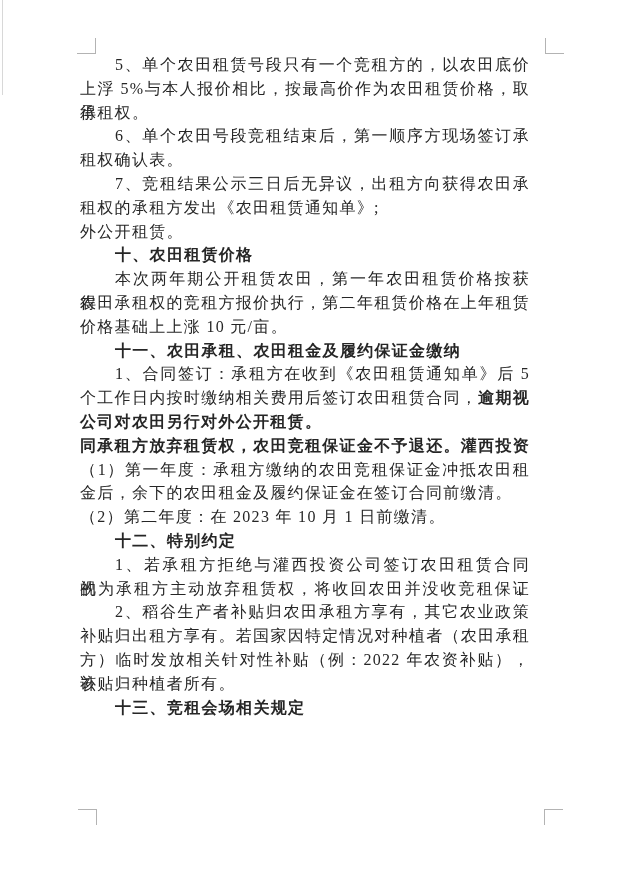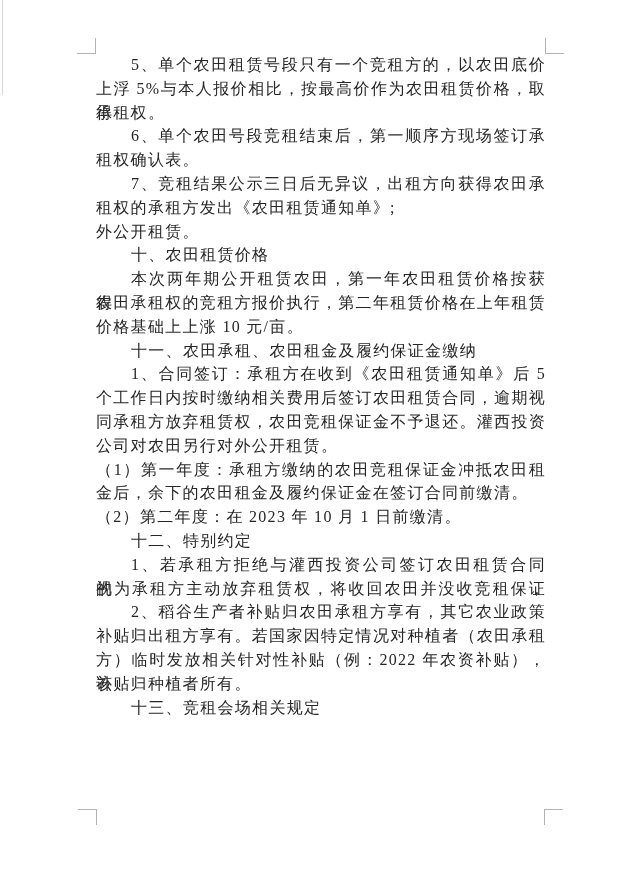--- a/index.html
+++ b/index.html
@@ -30,21 +30,21 @@
     width: 18px;
     height: 15px;
   }
   .mark.tl { left: 77px;  top: 38px;  border-right: 1px solid #b3b3b3; border-bottom: 1px solid #b3b3b3; }
   .mark.tr { left: 545px; top: 38px;  border-left: 1px solid #b3b3b3;  border-bottom: 1px solid #b3b3b3; }
   .mark.bl { left: 78px;  top: 809px; border-right: 1px solid #b3b3b3; border-top: 1px solid #b3b3b3; }
   .mark.br { left: 544px; top: 809px; border-left: 1px solid #b3b3b3;  border-top: 1px solid #b3b3b3; }
 
   .text-area {
     position: absolute;
-    left: 96px;
+    left: 80px;
     top: 53px;
     width: 450px;
     color: #262626;
     font-size: 16px;
     line-height: 23.8px;
     letter-spacing: 1.3px;
   }
   .line {
     text-align: justify;
     text-justify: inter-character;
@@ -52,21 +52,21 @@
     height: 23.8px;
     overflow: visible;
   }
   .line.fill {
     text-align-last: justify;
   }
   .line.indent {
     text-indent: 35px;
   }
   .run { font-weight: 400; }
-  .run.bold { font-weight: 400; }
+  .run.bold { font-weight: 700; }
 </style>
 </head>
 <body>
 
 <div class="page">
   <div class="edge-line"></div>
 
   <div class="mark tl"></div>
   <div class="mark tr"></div>
   <div class="mark bl"></div>
@@ -81,22 +81,22 @@
       <div class="line indent fill"><span class="run">7、竞租结果公示三日后无异议，出租方向获得农田承</span></div>
       <div class="line"><span class="run">租权的承租方发出《农田租赁通知单》;</span></div>
       <div class="line"><span class="run">外公开租赁。</span></div>
       <div class="line indent"><span class="run bold">十、农田租赁价格</span></div>
       <div class="line indent fill"><span class="run">本次两年期公开租赁农田，第一年农田租赁价格按获得</span></div>
       <div class="line fill"><span class="run">农田承租权的竞租方报价执行，第二年租赁价格在上年租赁</span></div>
       <div class="line"><span class="run">价格基础上上涨 10 元/亩。</span></div>
       <div class="line indent"><span class="run bold">十一、农田承租、农田租金及履约保证金缴纳</span></div>
       <div class="line indent fill"><span class="run">1、合同签订：承租方在收到《农田租赁通知单》后 5</span></div>
       <div class="line fill"><span class="run">个工作日内按时缴纳相关费用后签订农田租赁合同，</span><span class="run bold">逾期视</span></div>
+      <div class="line"><span class="run bold">公司对农田另行对外公开租赁。</span></div>
       <div class="line fill"><span class="run bold">同承租方放弃租赁权，农田竞租保证金不予退还。灌西投资</span></div>
-      <div class="line"><span class="run bold">公司对农田另行对外公开租赁。</span></div>
       <div class="line fill"><span class="run">（1）第一年度：承租方缴纳的农田竞租保证金冲抵农田租</span></div>
       <div class="line"><span class="run">金后，余下的农田租金及履约保证金在签订合同前缴清。</span></div>
       <div class="line"><span class="run">（2）第二年度：在 2023 年 10 月 1 日前缴清。</span></div>
       <div class="line indent"><span class="run bold">十二、特别约定</span></div>
       <div class="line indent fill"><span class="run">1、若承租方拒绝与灌西投资公司签订农田租赁合同的，</span></div>
       <div class="line fill"><span class="run">视为承租方主动放弃租赁权，将收回农田并没收竞租保证</span></div>
       <div class="line indent fill"><span class="run">2、稻谷生产者补贴归农田承租方享有，其它农业政策</span></div>
       <div class="line fill"><span class="run">补贴归出租方享有。若国家因特定情况对种植者（农田承租</span></div>
       <div class="line fill"><span class="run">方）临时发放相关针对性补贴（例：2022 年农资补贴），该</span></div>
       <div class="line"><span class="run">补贴归种植者所有。</span></div>

